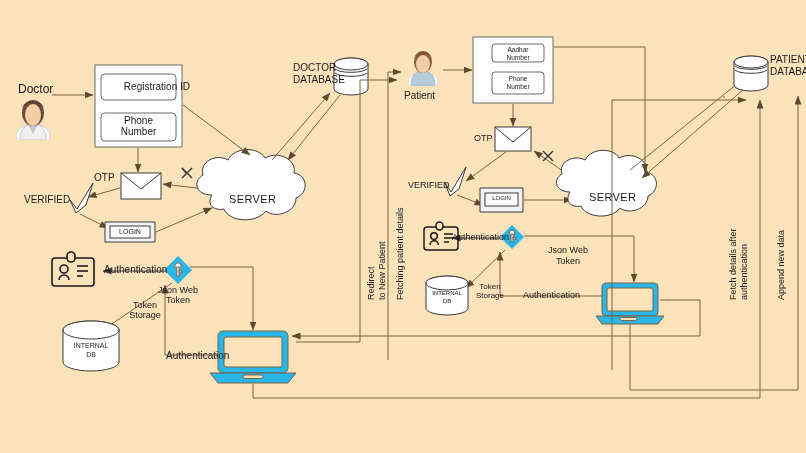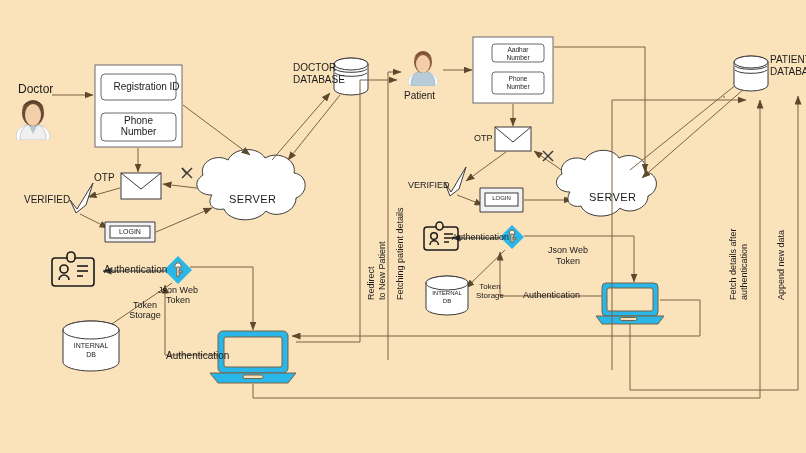--- a/index.html
+++ b/index.html
@@ -233,21 +233,21 @@
   <div class="lbl" style="left:18px;top:82px;font-size:12px;">Doctor</div>
   <svg style="position:absolute;left:14px;top:96px;width:38px;height:44px;" viewBox="0 0 38 44">
     <ellipse cx="19" cy="40" rx="17" ry="12" fill="#ffffff" stroke="#cfcfcf"></ellipse>
     <path d="M6 44 C6 32 12 28 19 28 C26 28 32 32 32 44 Z" fill="#f0f0f0" stroke="#c9c9c9"></path>
     <path d="M14 28 L19 38 L24 28" fill="#b9c6cf"></path>
     <ellipse cx="19" cy="17" rx="11" ry="13" fill="#6b4a35"></ellipse>
     <ellipse cx="19" cy="19" rx="8" ry="11" fill="#f2cfa8"></ellipse>
     <path d="M8 14 C8 4 30 4 30 14 C30 9 26 5 19 5 C12 5 8 9 8 14 Z" fill="#5a3c2a"></path>
   </svg>
 
-  <div class="lbl" style="left:103px;top:81px;width:87px;text-align:center;font-size:10px;">Registration ID</div>
+  <div class="lbl" style="left:103px;top:81px;width:87px;text-align:right;font-size:10px;">Registration ID</div>
   <div class="lbl" style="left:103px;top:115px;width:71px;text-align:center;font-size:10px;line-height:11px;">Phone<br>Number</div>
 
   <div class="lbl" style="left:94px;top:172px;font-size:10px;">OTP</div>
   <div class="lbl" style="left:24px;top:194px;font-size:10px;">VERIFIED</div>
   <div class="lbl" style="left:110px;top:228px;width:40px;text-align:center;font-size:7px;">LOGIN</div>
   <div class="lbl" style="left:229px;top:193px;font-size:11px;letter-spacing:.4px;">SERVER</div>
   <div class="lbl" style="left:293px;top:62px;font-size:10px;line-height:12px;text-align:left;">DOCTOR<br>DATABASE</div>
 
   <div class="lbl" style="left:104px;top:264px;font-size:10px;">Authentication</div>
   <div class="lbl" style="left:150px;top:285px;width:56px;text-align:center;font-size:9px;line-height:10px;">Json Web<br>Token</div>

